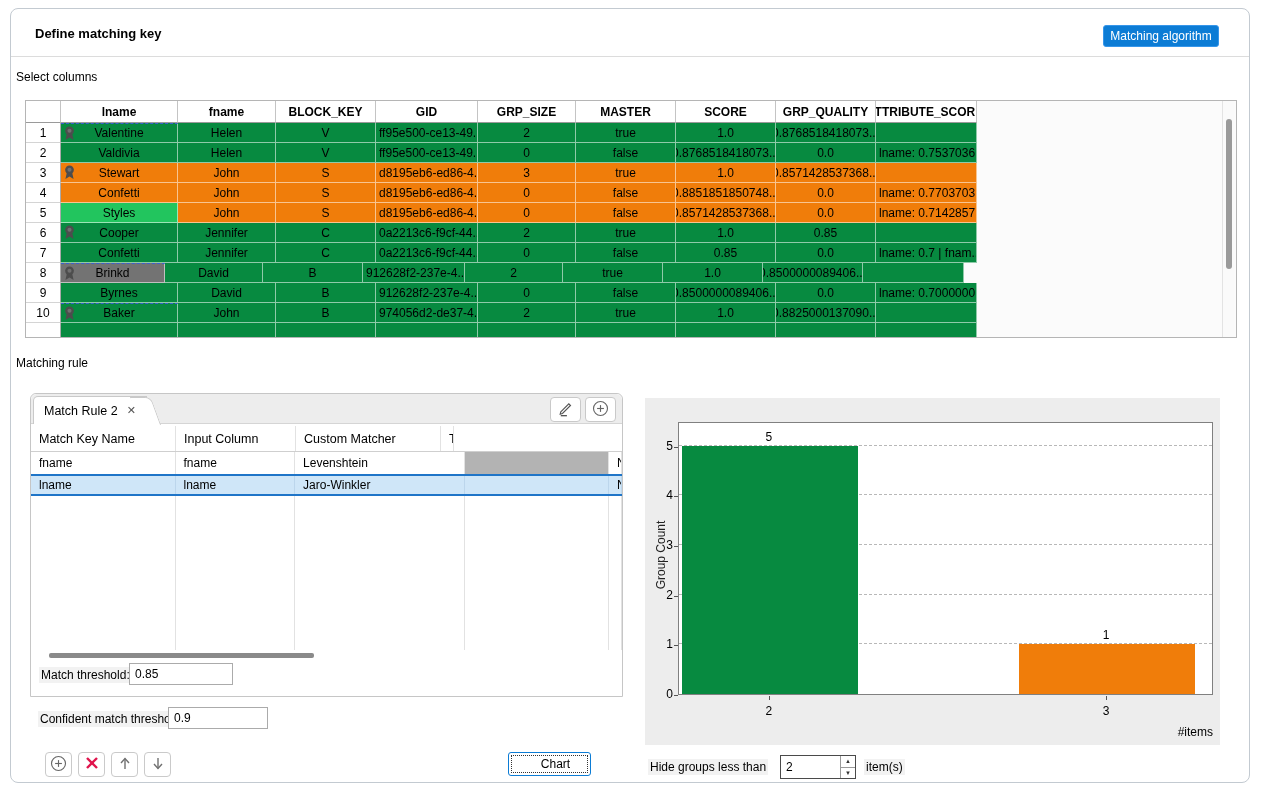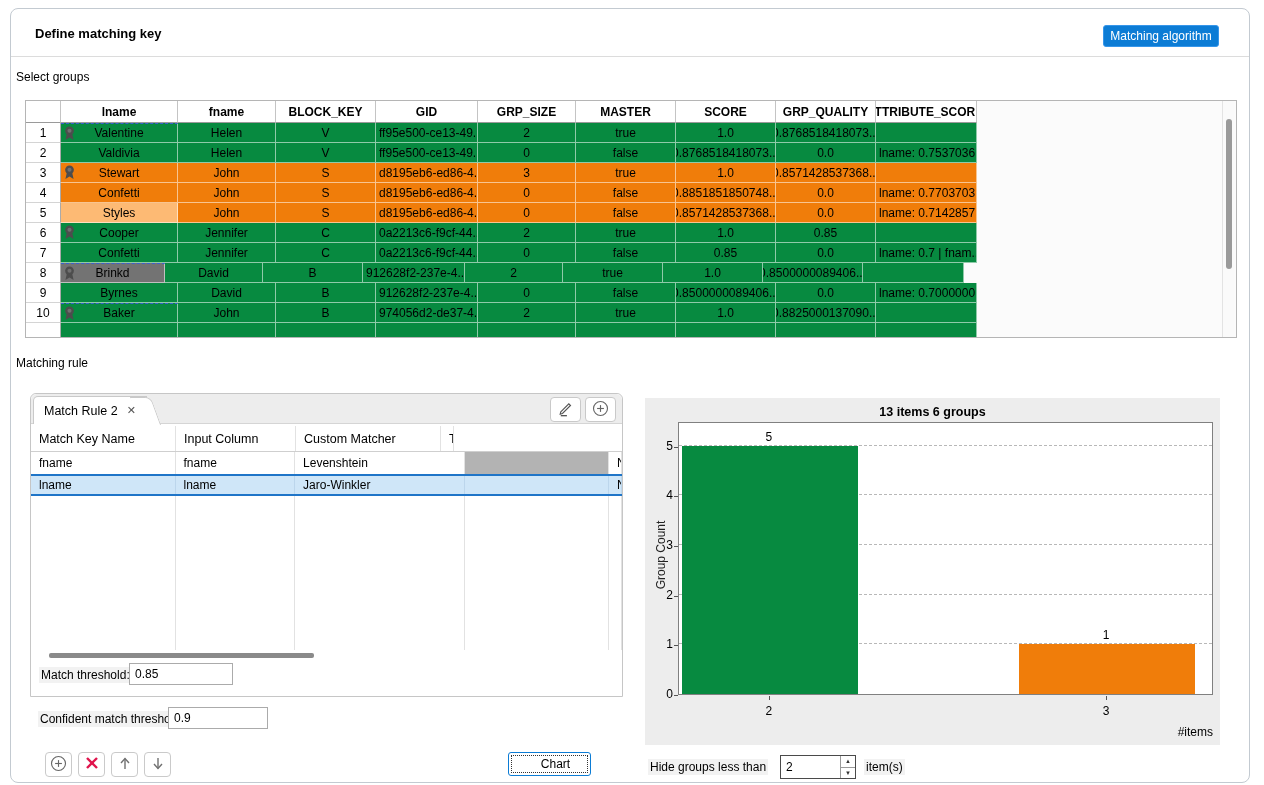--- a/index.html
+++ b/index.html
@@ -71,21 +71,21 @@
 </style>
 </head>
 <body>
 
 <div class="abs panel-outer"></div>
 
 <div class="abs page-title">Define matching key</div>
 <button class="abs algo-btn">Matching algorithm</button>
 <div class="abs hr-sep" style="left:11px; width:1238px;"></div>
 
-<div class="abs section-label" style="left:16px; top:70px;">Select groups</div>
+<div class="abs section-label" style="left:16px; top:70px;">Select columns</div>
 
 <div class="abs big-table">
   <div id="bt-head">
       <div class="bth">
         <div class="btcell" style="width:35px"></div>
         <div class="btcell" style="width:117px">lname</div>
         <div class="btcell" style="width:98px">fname</div>
         <div class="btcell" style="width:100px">BLOCK_KEY</div>
         <div class="btcell" style="width:102px">GID</div>
         <div class="btcell" style="width:98px">GRP_SIZE</div>
@@ -147,21 +147,21 @@
         <div class="btcell ccell" style="width:100px;background:#f07d0a">S</div>
         <div class="btcell ccell al" style="width:102px;background:#f07d0a">d8195eb6-ed86-4...</div>
         <div class="btcell ccell" style="width:98px;background:#f07d0a">0</div>
         <div class="btcell ccell" style="width:100px;background:#f07d0a">false</div>
         <div class="btcell ccell" style="width:100px;background:#f07d0a">0.8851851850748...</div>
         <div class="btcell ccell" style="width:100px;background:#f07d0a">0.0</div>
         <div class="btcell ccell al" style="width:101px;background:#f07d0a">lname: 0.7703703...</div>
       </div>
       <div class="btrow">
         <div class="btcell numcell" style="width:35px">5</div>
-        <div class="btcell ccell " style="width:117px;background:#fdba74">Styles</div>
+        <div class="btcell ccell " style="width:117px;background:#22c55e">Styles</div>
         <div class="btcell ccell" style="width:98px;background:#f07d0a">John</div>
         <div class="btcell ccell" style="width:100px;background:#f07d0a">S</div>
         <div class="btcell ccell al" style="width:102px;background:#f07d0a">d8195eb6-ed86-4...</div>
         <div class="btcell ccell" style="width:98px;background:#f07d0a">0</div>
         <div class="btcell ccell" style="width:100px;background:#f07d0a">false</div>
         <div class="btcell ccell" style="width:100px;background:#f07d0a">0.8571428537368...</div>
         <div class="btcell ccell" style="width:100px;background:#f07d0a">0.0</div>
         <div class="btcell ccell al" style="width:101px;background:#f07d0a">lname: 0.7142857...</div>
       </div>
       <div class="btrow">
@@ -388,21 +388,20 @@
   <span>
     <svg width="14" height="15" viewBox="0 0 14 15">
         <line x1="7" y1="2" x2="7" y2="12.5" stroke="#707070" stroke-width="1.4"></line>
         <polyline points="3,8 7,12.5 11,8" fill="none" stroke="#707070" stroke-width="1.4"></polyline>
       </svg>
   </span>
 </div>
 <button class="abs chart-btn">Chart</button>
 
 <div class="abs chart-panel" id="chart-panel">
-  <div class="chart-title">13 items 6 groups</div>
   <div class="ylabel">Group Count</div>
   <div class="plot" id="plot">
       <div class="gridline" style="bottom: 49.6364px;"></div>
       <div class="gridline" style="bottom: 99.2727px;"></div>
       <div class="gridline" style="bottom: 148.909px;"></div>
       <div class="gridline" style="bottom: 198.545px;"></div>
       <div class="gridline" style="bottom: 248.182px;"></div>
       <div class="bar" style="left: 2.675px; width: 176.55px; height: 248.182px; background: rgb(7, 138, 64);"></div>
       <div class="bar" style="left: 339.725px; width: 176.55px; height: 49.6364px; background: rgb(240, 125, 10);"></div>
     </div>

